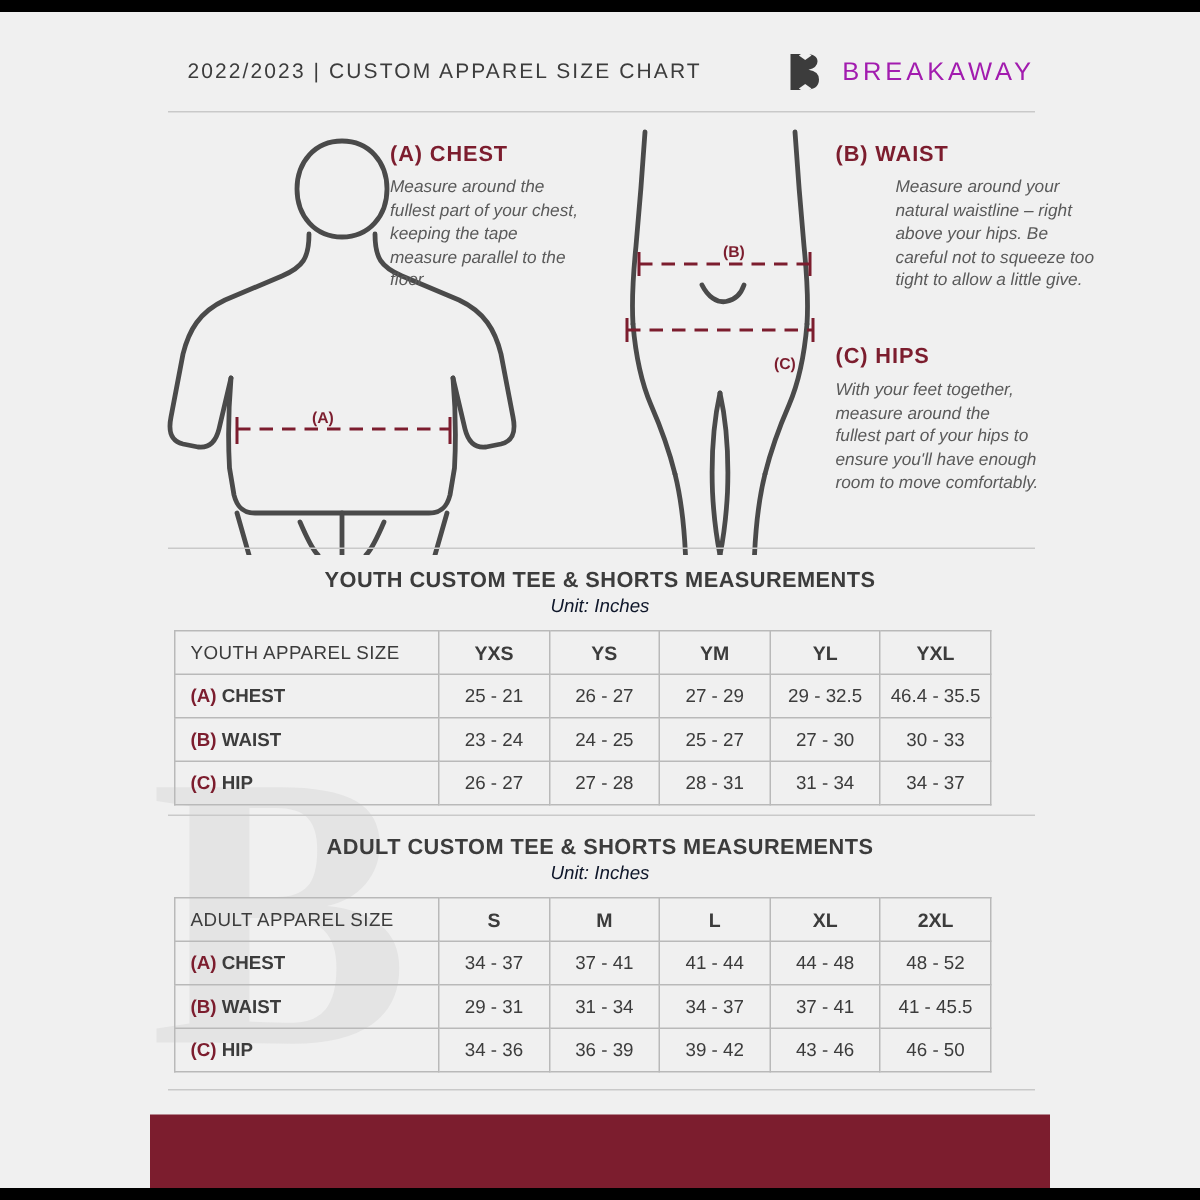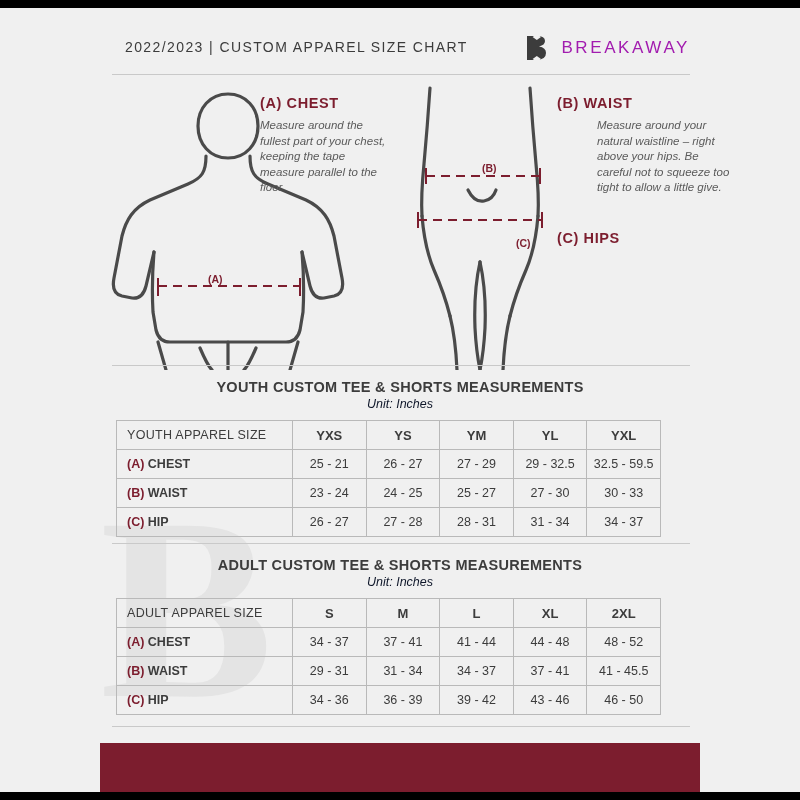--- a/index.html
+++ b/index.html
@@ -264,20 +264,21 @@
     
     <div class="blurb-title" style="left:260px; top:15px;">(A) CHEST</div>
     <div class="blurb" style="left:260px; top:38px; width:132px;">Measure around the fullest part of your chest, keeping the tape measure parallel to the floor</div>
 
     
     <div class="blurb-title" style="left:557px; top:15px;">(B) WAIST</div>
     <div class="blurb" style="left:557px; top:38px; width:134px;margin-left:40px;">Measure around your natural waistline – right above your hips. Be careful not to squeeze too tight to allow a little give.</div>
 
     
     <div class="blurb-title" style="left:557px; top:150px;">(C) HIPS</div>
+    <div class="blurb" style="left:557px; top:173px; width:136px;">With your feet together, measure around the fullest part of your hips to ensure you'll have enough room to move comfortably.</div>
   </div>
 
   <div class="section-rule" style="top:357px;"></div>
 
   <div class="tbl-title" style="top:371px;">YOUTH CUSTOM TEE &amp; SHORTS MEASUREMENTS</div>
   <div class="tbl-unit" style="top:389px;">Unit: Inches</div>
 
   <table class="sizes" style="top:412px;">
     <thead>
       <tr>
@@ -289,21 +290,21 @@
         <th>YXL</th>
       </tr>
     </thead>
     <tbody>
       <tr>
         <td class="rowhdr"><span class="tag">(A)</span> <span>CHEST</span></td>
         <td>25 - 21</td>
         <td>26 - 27</td>
         <td>27 - 29</td>
         <td>29 - 32.5</td>
-        <td>32.5 - 59.5</td>
+        <td>46.4 - 35.5</td>
       </tr>
       <tr>
         <td class="rowhdr"><span class="tag">(B)</span> <span>WAIST</span></td>
         <td>23 - 24</td>
         <td>24 - 25</td>
         <td>25 - 27</td>
         <td>27 - 30</td>
         <td>30 - 33</td>
       </tr>
       <tr>

